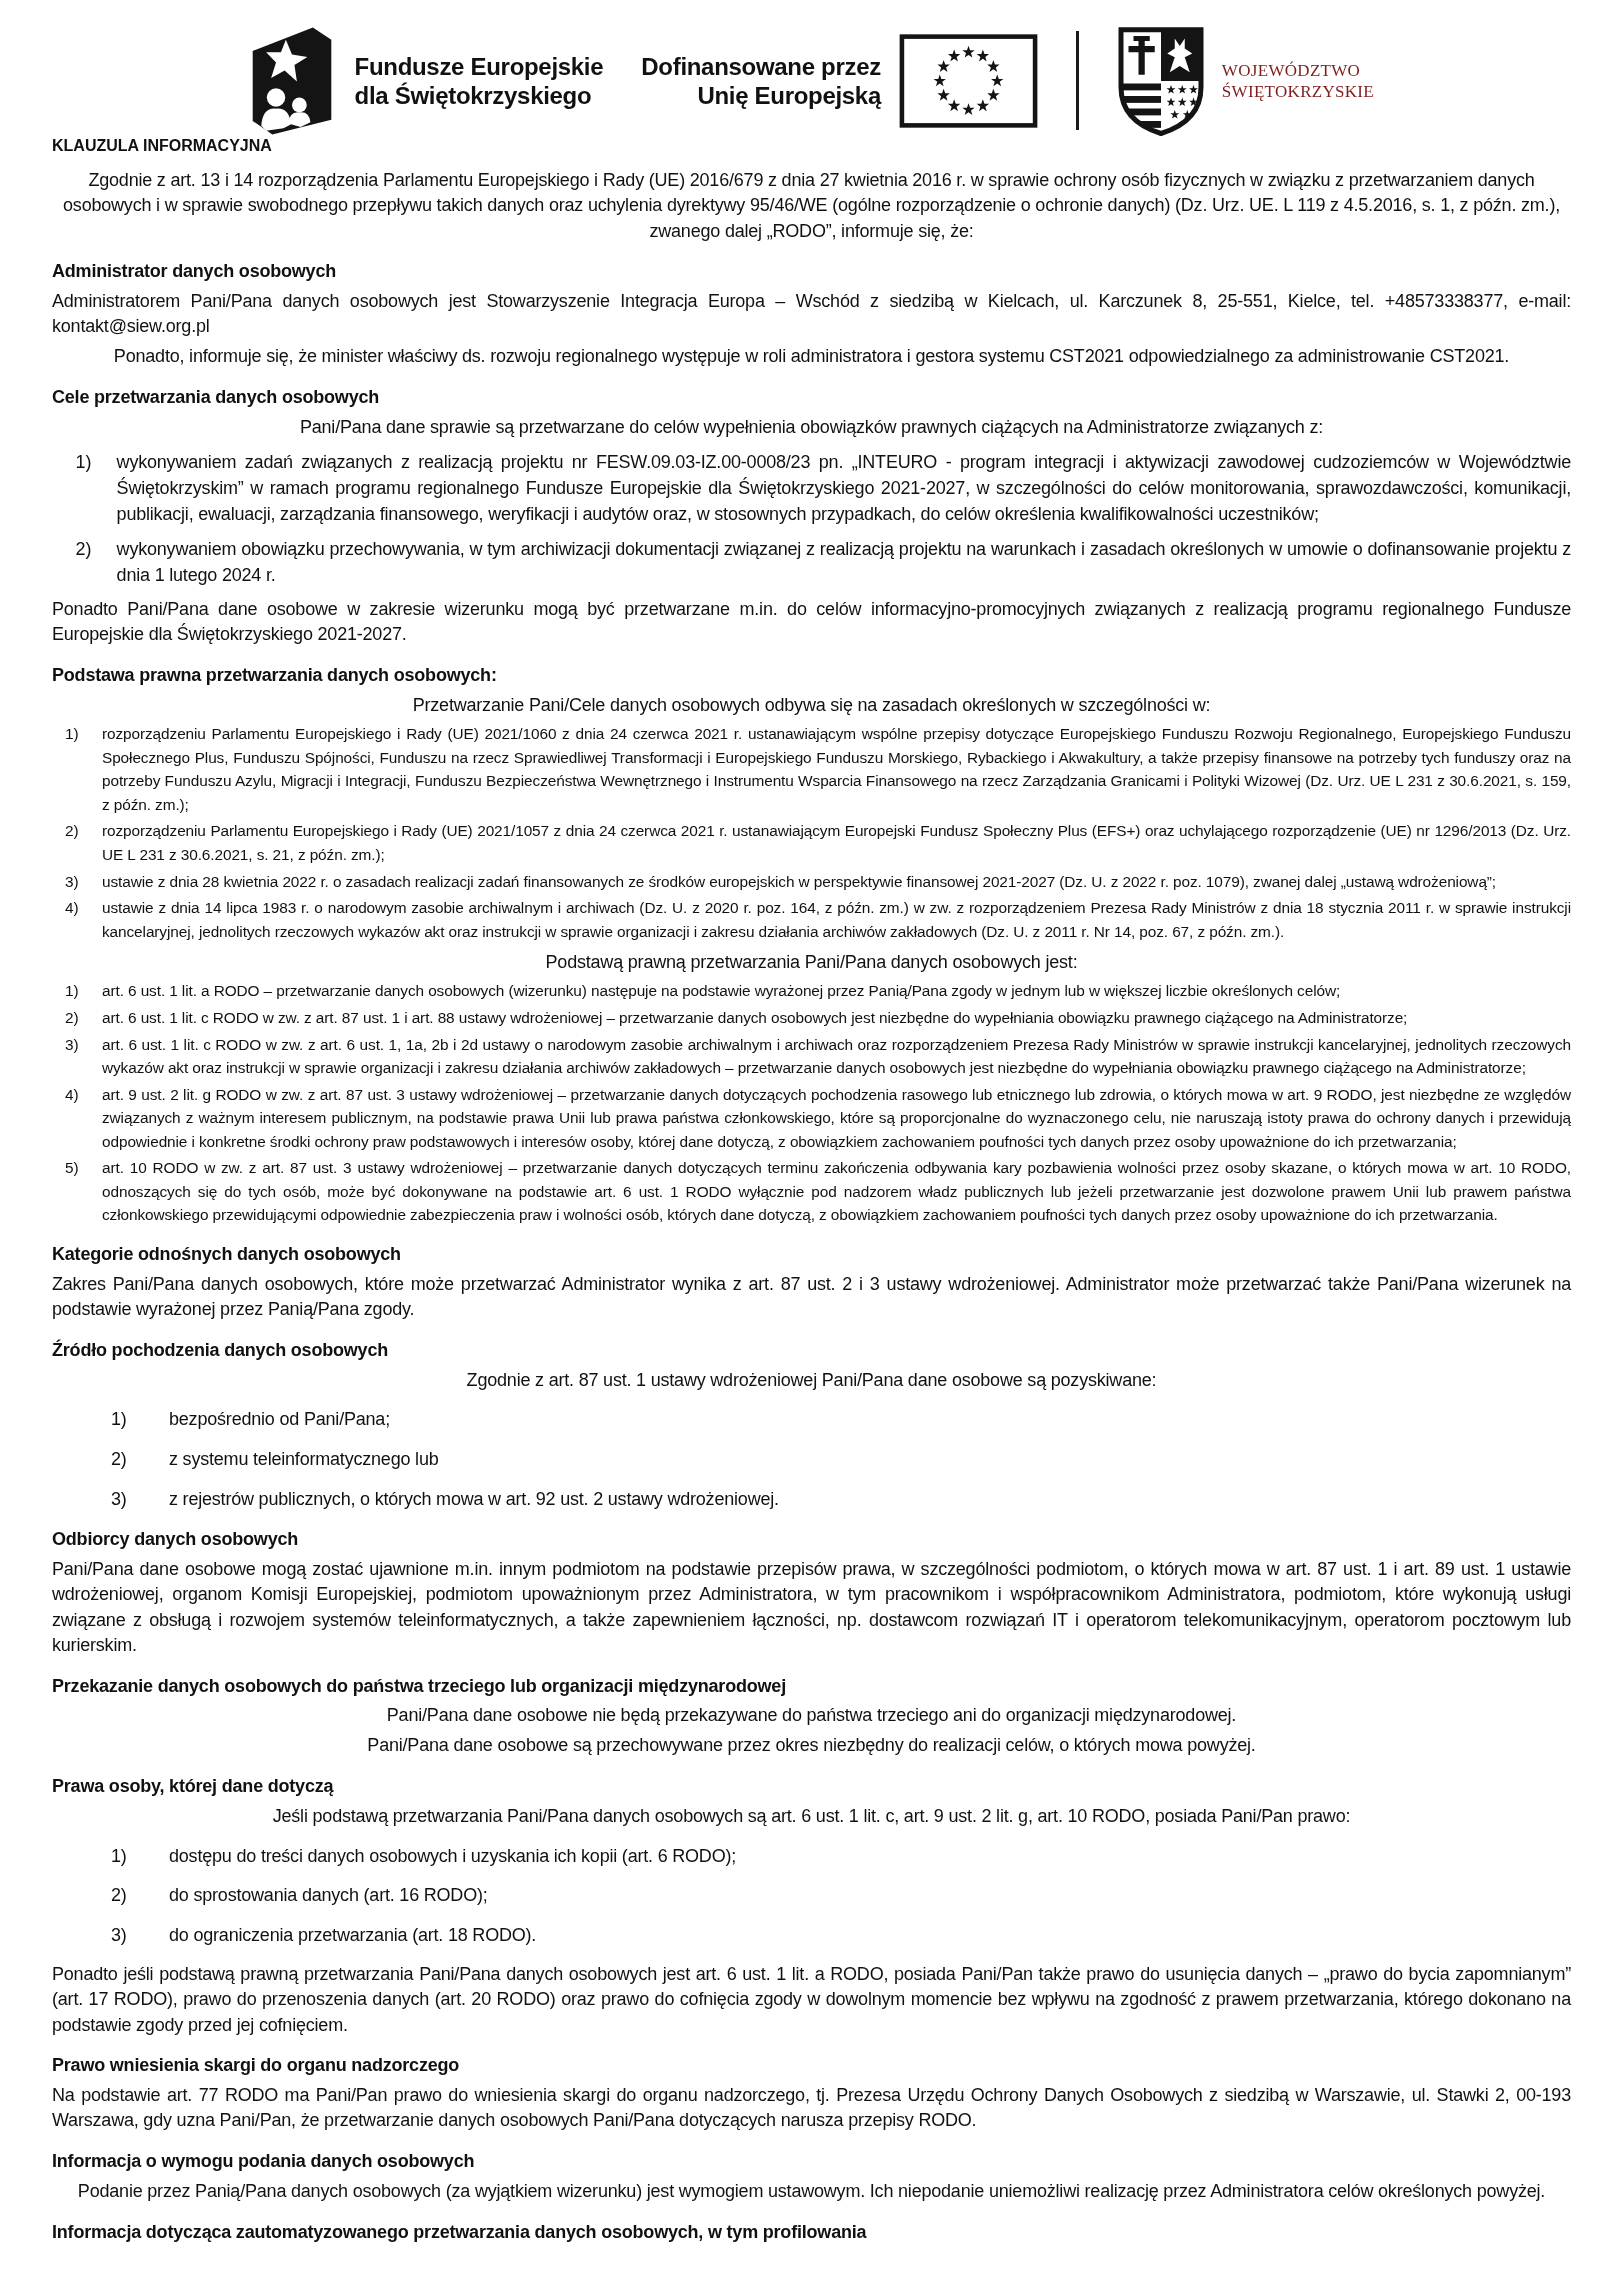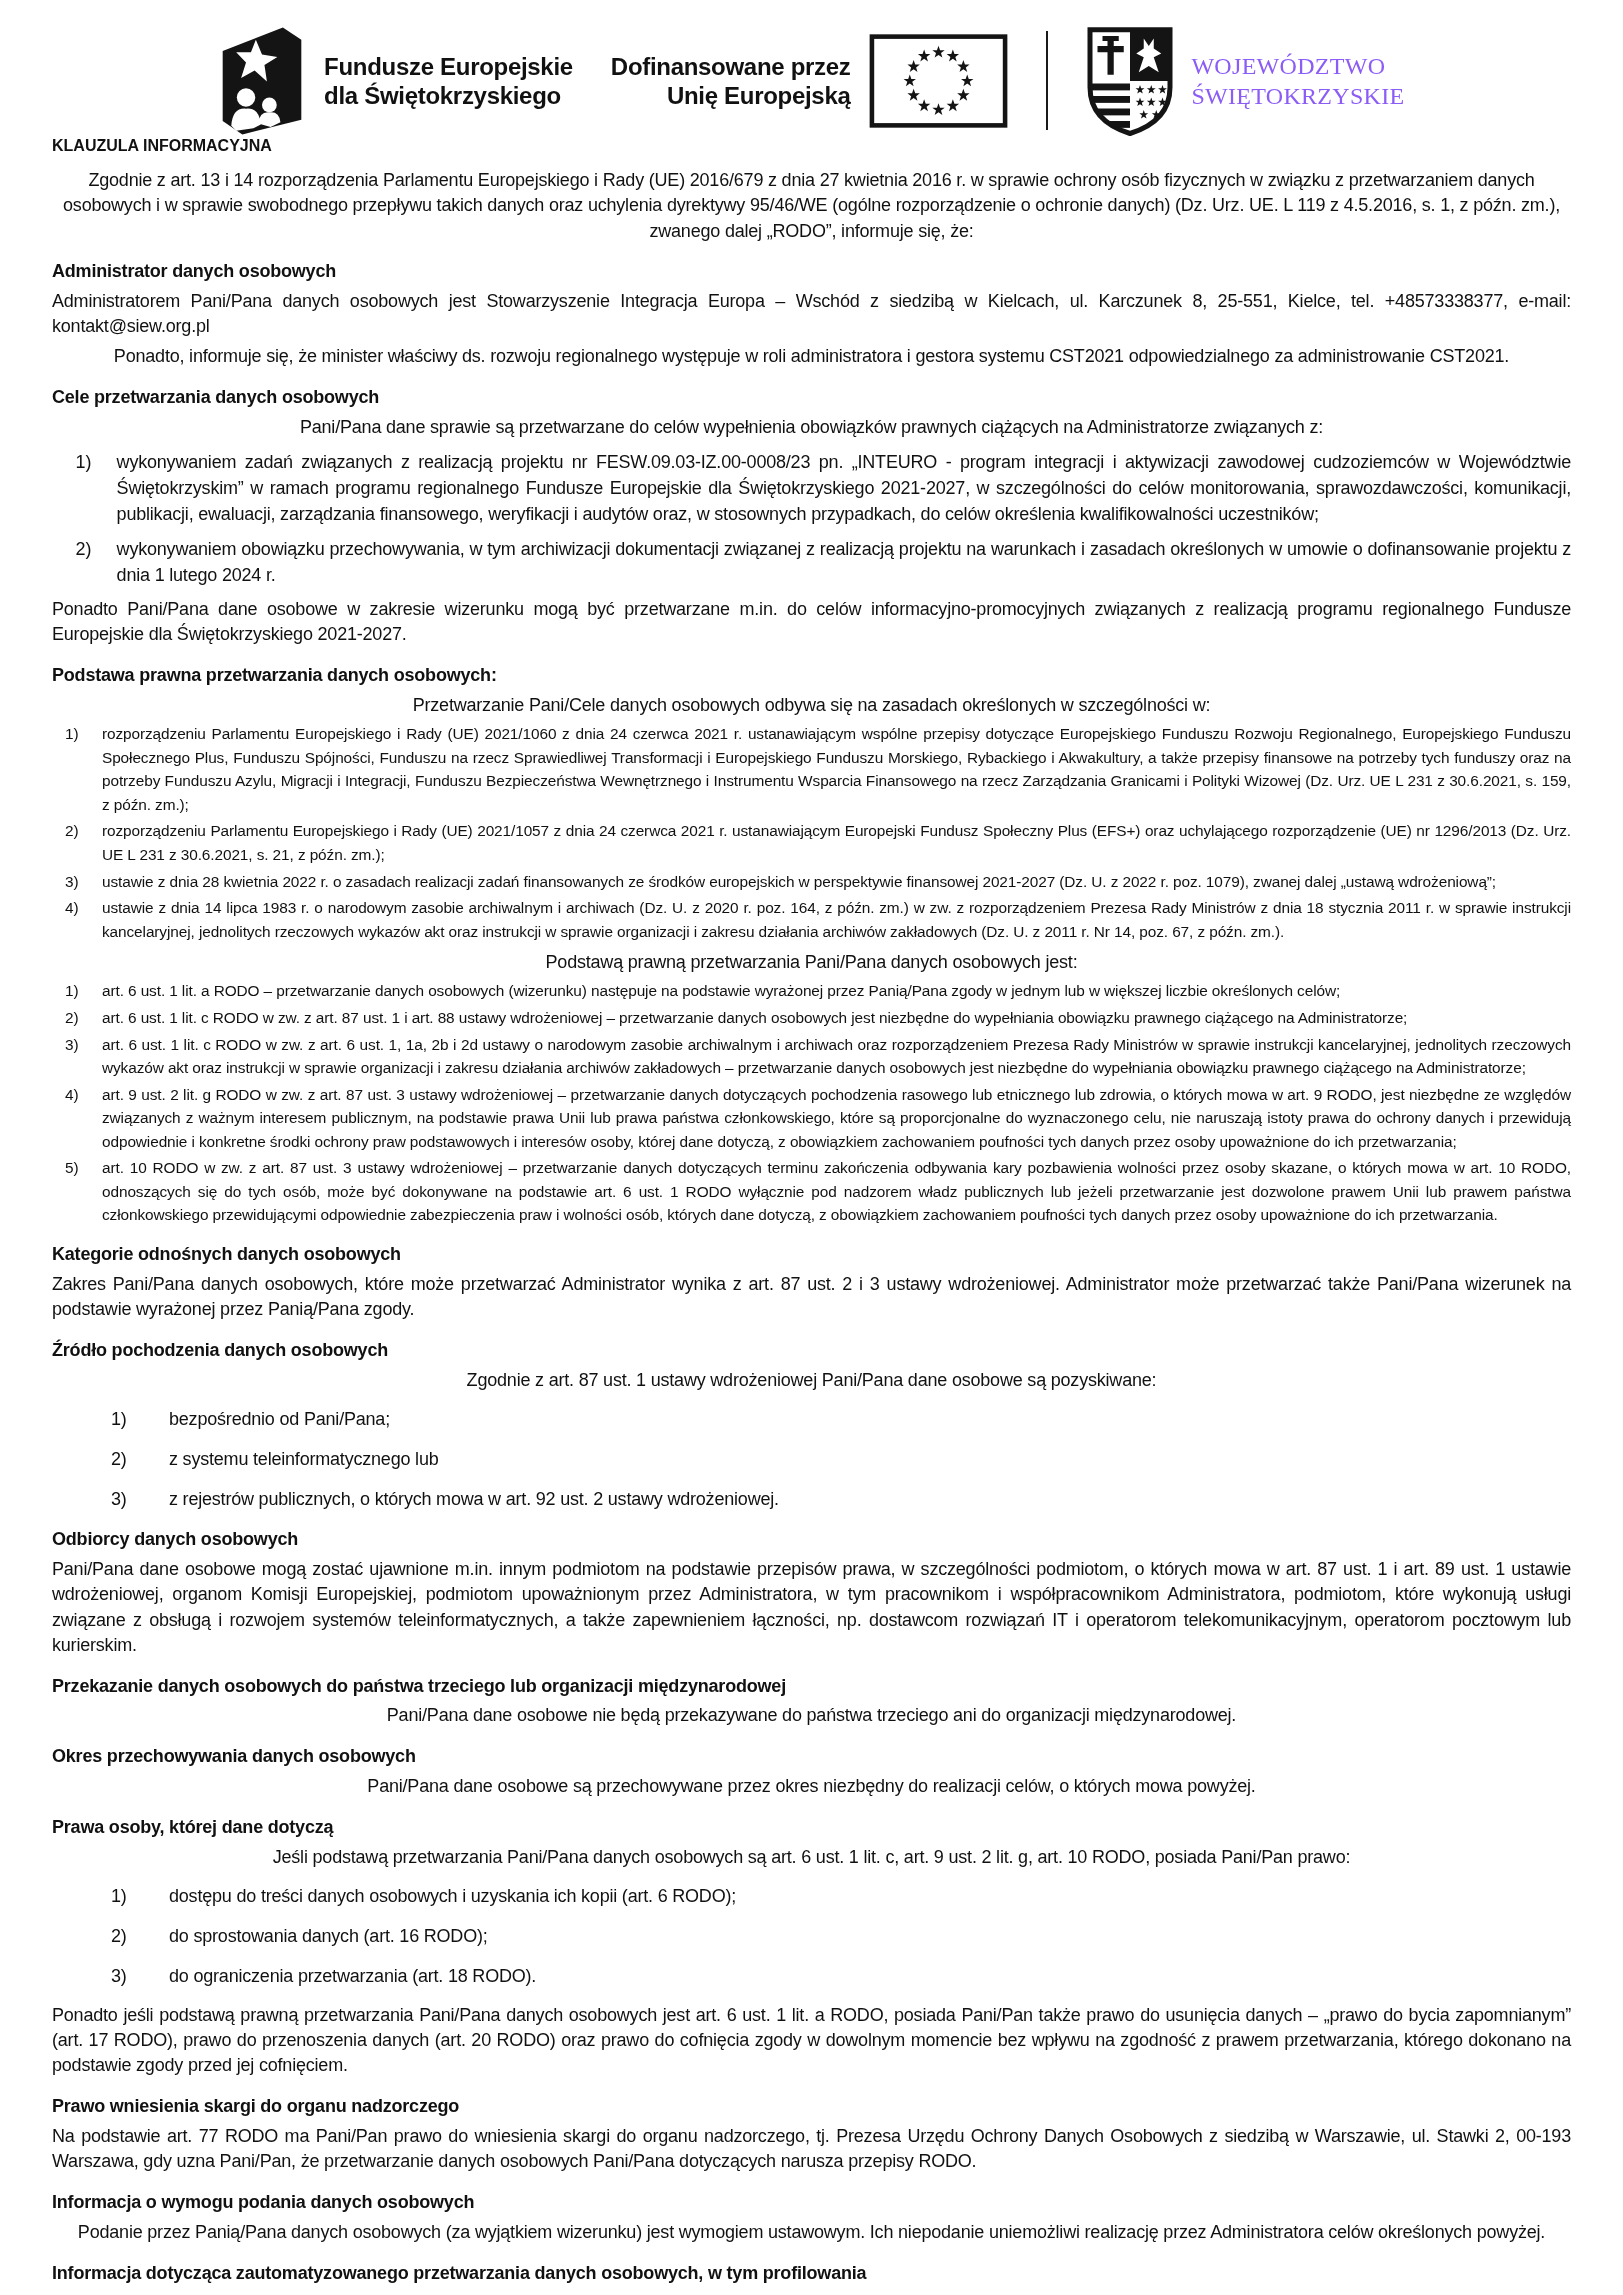--- a/index.html
+++ b/index.html
@@ -10,21 +10,21 @@
   }
   
   .doc-header{display:flex;align-items:center;justify-content:center;gap:38px;margin:3.9px 13px 1.3px 13px;}
   .logo{display:flex;align-items:center;justify-content:center;}
   .logo-fe{gap:19.6px;}
   .fe-text{font-size:24px;font-weight:700;line-height:1.22;letter-spacing:-0.3px;}
   .logo-eu{gap:18.3px;}
   .eu-text{font-size:24px;font-weight:700;line-height:1.22;text-align:right;letter-spacing:-0.3px;}
   .vsep{width:2.6px;height:99px;background:#1a1a1a;}
   .logo-ws{gap:17px;}
-  .ws-text{font-family:"Liberation Serif",serif;font-size:24px;line-height:1.25;letter-spacing:0.3px;color:#8b5cf6;}
+  .ws-text{font-family:"Liberation Serif",serif;font-size:17px;line-height:1.25;letter-spacing:0.3px;color:#7f1d1d;}
   
   .doc-title{font-size:16px;font-weight:700;margin:1px 0 13px 0;letter-spacing:0px;}
   
   .blk{font-size:18px;line-height:1.40;text-align:justify;margin:4.6px 0;}
   .blk.left{text-align:center;}
   .blk.h{font-weight:700;text-align:left;margin:15.7px 0 3.3px 0;}
   .list{margin:2.6px 0 6.5px 0;}
   .li-row{display:flex;align-items:flex-start;}
   .li-text{flex:1 1 auto;text-align:justify;}
   .list.cele{font-size:18px;line-height:1.46;}
@@ -202,21 +202,20 @@
         </div>
         <div class="li-row">
           <div class="li-num">3)</div>
           <div class="li-text">z rejestrów publicznych, o których mowa w art. 92 ust. 2 ustawy wdrożeniowej.</div>
         </div>
       </div>
       <div class="blk h ">Odbiorcy danych osobowych</div>
       <div class="blk p ">Pani/Pana dane osobowe mogą zostać ujawnione m.in. innym podmiotom na podstawie przepisów prawa, w szczególności podmiotom, o których mowa w art. 87 ust. 1 i art. 89 ust. 1 ustawie wdrożeniowej, organom Komisji Europejskiej, podmiotom upoważnionym przez Administratora, w tym pracownikom i współpracownikom Administratora, podmiotom, które wykonują usługi związane z obsługą i rozwojem systemów teleinformatycznych, a także zapewnieniem łączności, np. dostawcom rozwiązań IT i operatorom telekomunikacyjnym, operatorom pocztowym lub kurierskim.</div>
       <div class="blk h ">Przekazanie danych osobowych do państwa trzeciego lub organizacji międzynarodowej</div>
       <div class="blk p left">Pani/Pana dane osobowe nie będą przekazywane do państwa trzeciego ani do organizacji międzynarodowej.</div>
-      <div class="blk h ">Okres przechowywania danych osobowych</div>
       <div class="blk p left">Pani/Pana dane osobowe są przechowywane przez okres niezbędny do realizacji celów, o których mowa powyżej.</div>
       <div class="blk h ">Prawa osoby, której dane dotyczą</div>
       <div class="blk p left">Jeśli podstawą przetwarzania Pani/Pana danych osobowych są art. 6 ust. 1 lit. c, art. 9 ust. 2 lit. g, art. 10 RODO, posiada Pani/Pan prawo:</div>
       <div class="list wide">
         <div class="li-row">
           <div class="li-num">1)</div>
           <div class="li-text">dostępu do treści danych osobowych i uzyskania ich kopii (art. 6 RODO);</div>
         </div>
         <div class="li-row">
           <div class="li-num">2)</div>

